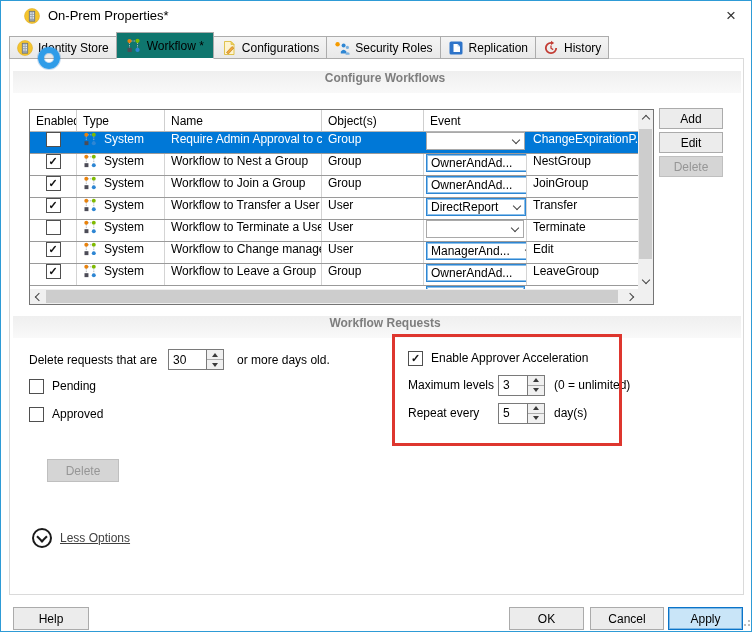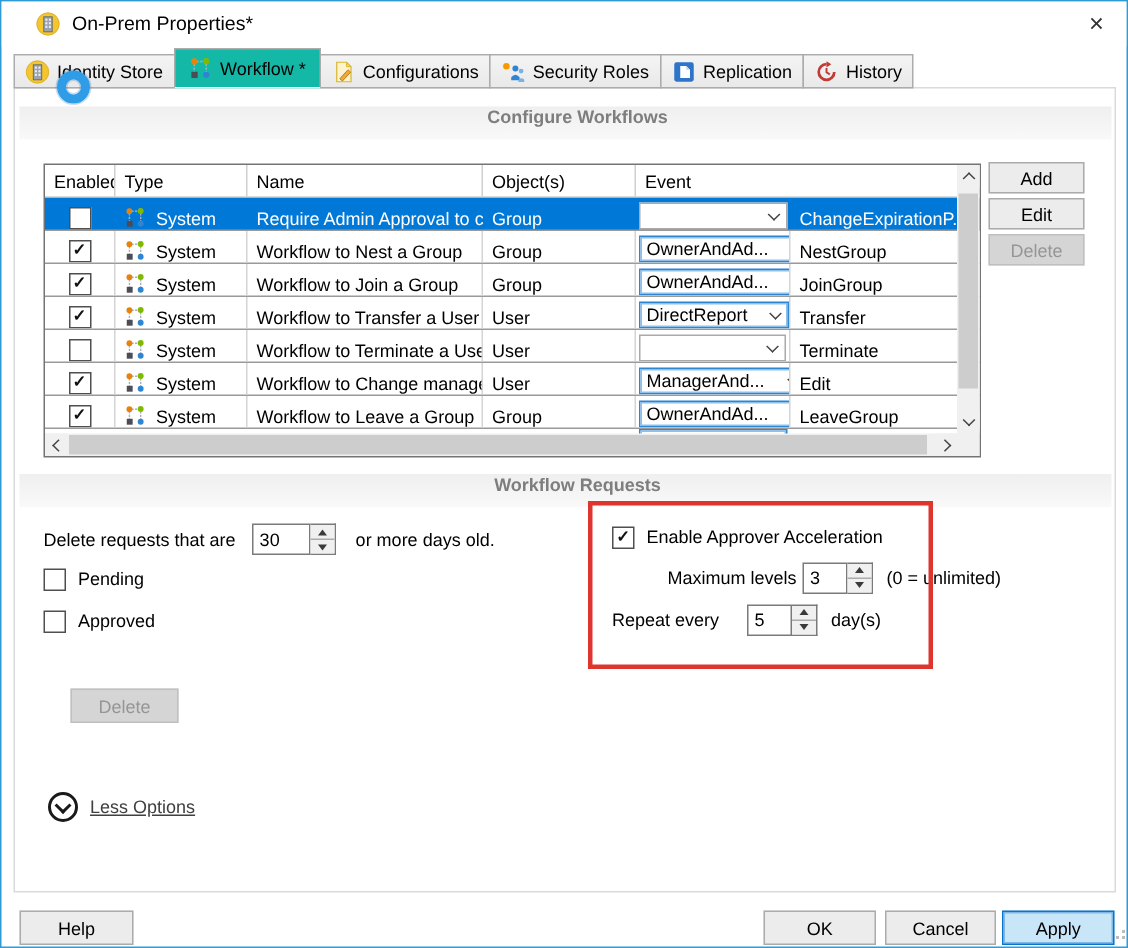--- a/index.html
+++ b/index.html
@@ -14,41 +14,41 @@
     font-size:17px;color:#333;cursor:default;}
 
   
   .busy-ring{position:absolute;left:37px;top:46px;width:10px;height:10px;border:6px solid #2F9CE8;border-radius:50%;
     box-shadow:0 0 0 1px rgba(30,110,190,.25), inset 0 0 0 1px rgba(30,110,190,.25);z-index:40;}
 
   
   .tabs{position:absolute;left:8px;top:31px;height:27px;display:flex;align-items:flex-end;z-index:6;}
   .tab{box-sizing:border-box;height:23px;border:1px solid #ACACAC;border-left-width:1px;margin-right:-1px;
     background:linear-gradient(#F4F4F4,#E9E9E9);display:flex;align-items:center;gap:5px;padding:0 7px;white-space:nowrap;}
-  .tab.selected{height:27px;background:#14b8a6;border-bottom:1px solid #fff;z-index:7;padding:0 9px;}
+  .tab.selected{height:27px;background:#0f766e;border-bottom:1px solid #fff;z-index:7;padding:0 9px;}
   .ticon{width:16px;height:16px;flex:none;}
 
   
   .panel{position:absolute;left:8px;top:57px;width:735px;height:537px;border:1px solid #DADADA;background:#fff;box-sizing:border-box;}
 
   
   .band{position:absolute;left:12px;width:728px;height:22px;background:linear-gradient(#EFEFEF,#F9F9F9);
     display:flex;align-items:center;flex-direction:column;}
   .band-label{margin-left:16px;font-weight:bold;color:#7E7E7E;white-space:nowrap;}
   .band-line{flex:1;height:1px;background:#D8D8D8;margin:0 6px 0 10px;}
 
   
   .grid{position:absolute;left:28px;top:108px;width:625px;height:196px;border:1px solid #747474;background:#fff;box-sizing:border-box;}
   .grid-header{display:grid;grid-template-columns:47px 88px 157px 102px 103px 1fr;height:22px;margin-right:15px;
     border-bottom:1px solid #B5B5B5;box-sizing:border-box;}
   .hcell{display:flex;align-items:center;padding-left:6px;border-right:1px solid #CFCFCF;overflow:hidden;white-space:nowrap;}
   .row{display:grid;grid-template-columns:47px 88px 157px 102px 103px 1fr;height:22px;box-sizing:border-box;
     border-bottom:1px solid #9A9A9A;background:#fff;}
   .row.selected{background:#0078D7;color:#fff;}
-  .cell{display:flex;align-items:flex-end;overflow:hidden;white-space:nowrap;padding-left:6px;box-sizing:border-box;}
+  .cell{display:flex;align-items:flex-start;overflow:hidden;white-space:nowrap;padding-left:6px;box-sizing:border-box;}
   .row:not(.selected) .cell{border-right:1px solid #D4D4D4;}
   .cell.c-en{justify-content:center;padding-left:0;}
   .cell.c-ty{gap:6px;}
   .cell.c-ap{padding:0 2px;}
   .cell.c-ap .dd{flex:1;gap:16px;}
 
   
   .cb{display:inline-flex;align-items:center;justify-content:center;width:13px;height:13px;background:#fff;
     border:1px solid #4F4F4F;box-sizing:content-box;font-size:11px;line-height:11px;color:#111;font-weight:bold;flex:none;}
 
@@ -96,21 +96,21 @@
   .cb-list{position:absolute;left:28px;top:371px;}
   .cbrow{display:flex;align-items:center;gap:8px;height:28px;}
 
   .b-del2{left:46px;top:458px;width:72px;height:23px;}
 
   
   .acc-enable{position:absolute;left:407px;top:346px;display:flex;align-items:center;gap:8px;height:22px;}
   .acc-row{position:absolute;left:407px;display:flex;align-items:center;height:24px;}
   .acc-row .lab{width:90px;flex:none;}
   .acc-row .hint{margin-left:9px;white-space:nowrap;}
-  .acc-r1{top:372px;margin-left:37px;} .acc-r2{top:400px;}
+  .acc-r1{top:372px;} .acc-r2{top:400px;}
 
   .red-rect{position:absolute;left:391px;top:333px;width:230px;height:112px;border:3px solid #DE362E;box-sizing:border-box;z-index:30;pointer-events:none;}
 
   
   .less{position:absolute;left:31px;top:527px;display:flex;align-items:center;gap:8px;}
   .less-icon{width:20px;height:20px;border:2px solid #1A1A1A;border-radius:50%;box-sizing:border-box;display:flex;align-items:center;justify-content:center;}
   .less-icon .chev{width:6px;height:6px;border-color:#1A1A1A;border-width:2px;margin-top:-2px;}
   .less-label{color:#404040;text-decoration:underline;}
 
   

